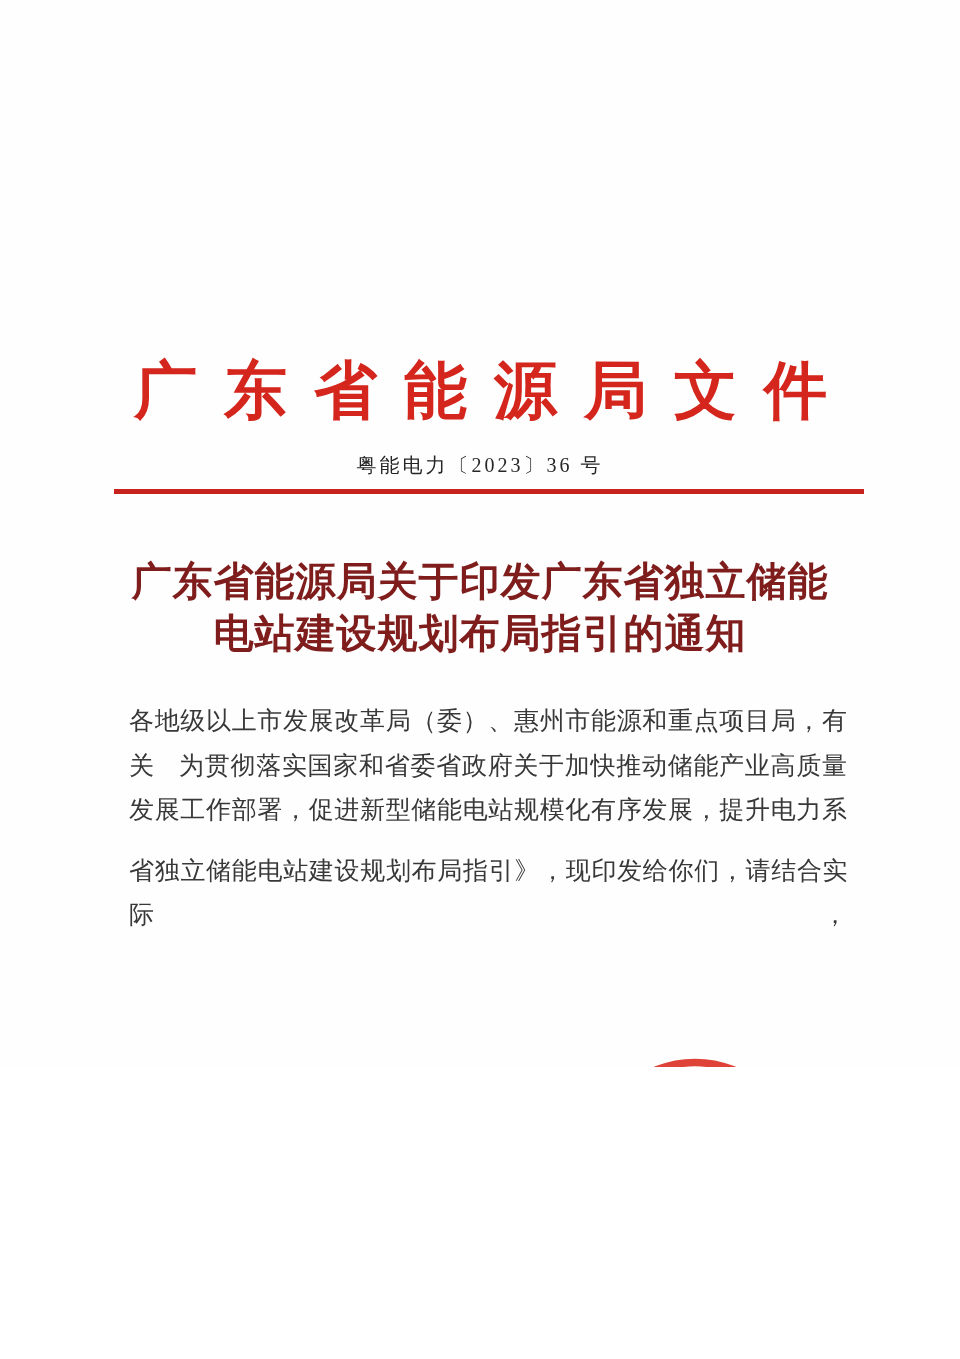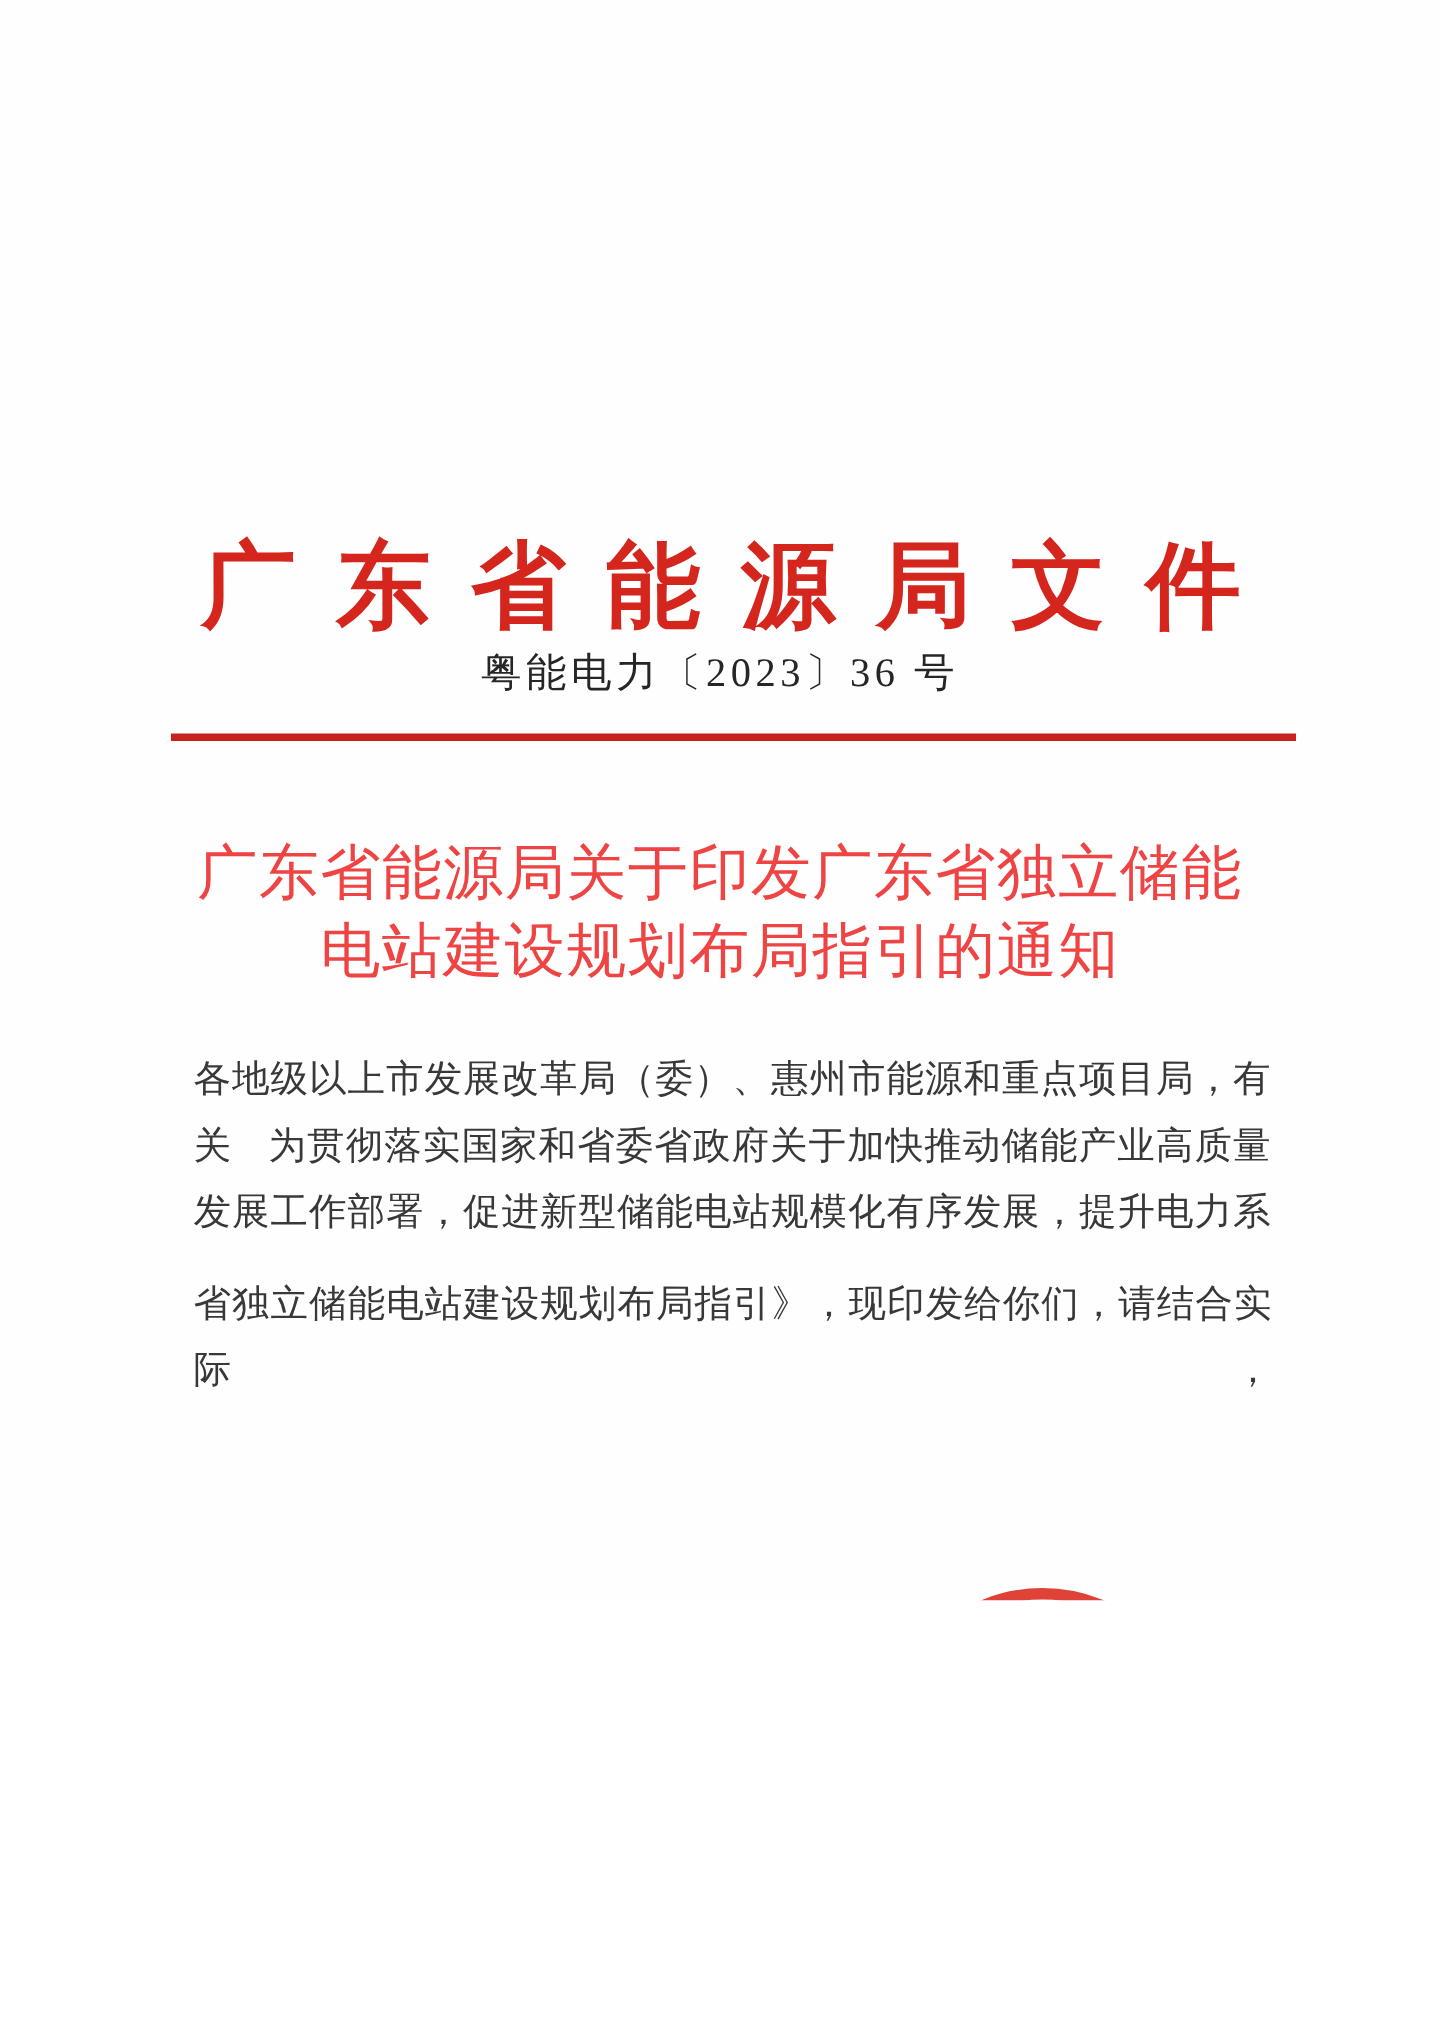--- a/index.html
+++ b/index.html
@@ -15,42 +15,42 @@
   .agency-title {
     position:absolute; top:306px; left:0; width:100%;
     text-align:center;
     font-size:63px; font-weight:700;
     color:#d5261e;
     letter-spacing:27px;
     transform:translateX(14px); 
     white-space:nowrap;
   }
   .doc-number {
-    position:absolute; top:430px; left:0; width:100%;
+    position:absolute; top:452px; left:0; width:100%;
     text-align:center;
-    font-size:27px; color:#262626; letter-spacing:3px;
+    font-size:20px; color:#262626; letter-spacing:3px;
   }
   .red-rule {
     position:absolute; top:489px; left:114px;
     width:750px; height:5px;
     background:#c7221d;
   }
 
   
   .doc-title {
     position:absolute; top:556px; left:0; width:100%;
     text-align:center;
-    font-size:40px; font-weight:400; line-height:52px;
-    color:#ef4444; letter-spacing:1px;
+    font-size:40px; font-weight:700; line-height:52px;
+    color:#7f1d1d; letter-spacing:1px;
   }
 
   
   .body-block {
     position:absolute; top:699px; left:129px; width:718px;
-    font-size:25px; line-height:44.5px; color:#383838;font-family:Liberation Mono, monospace;
+    font-size:25px; line-height:44.5px; color:#383838;
   }
   .bline { height:44.5px; overflow:visible; white-space:nowrap; }
   .full  { text-align:justify; text-align-last:justify; white-space:normal; }
   .indent { text-indent:50px; }
   .tight { letter-spacing:-0.6px;margin-top:16px; }
   .attach { margin-top:23px; text-indent:50px; white-space:nowrap; }
 
   
   .sig-agency {
     position:absolute; top:1172px; left:588px; width:200px;

